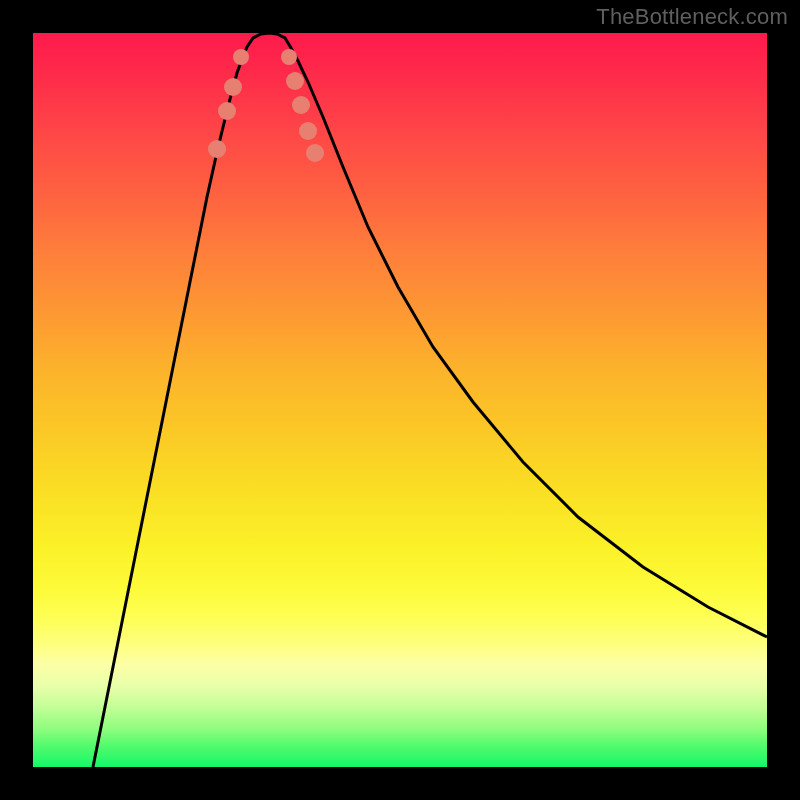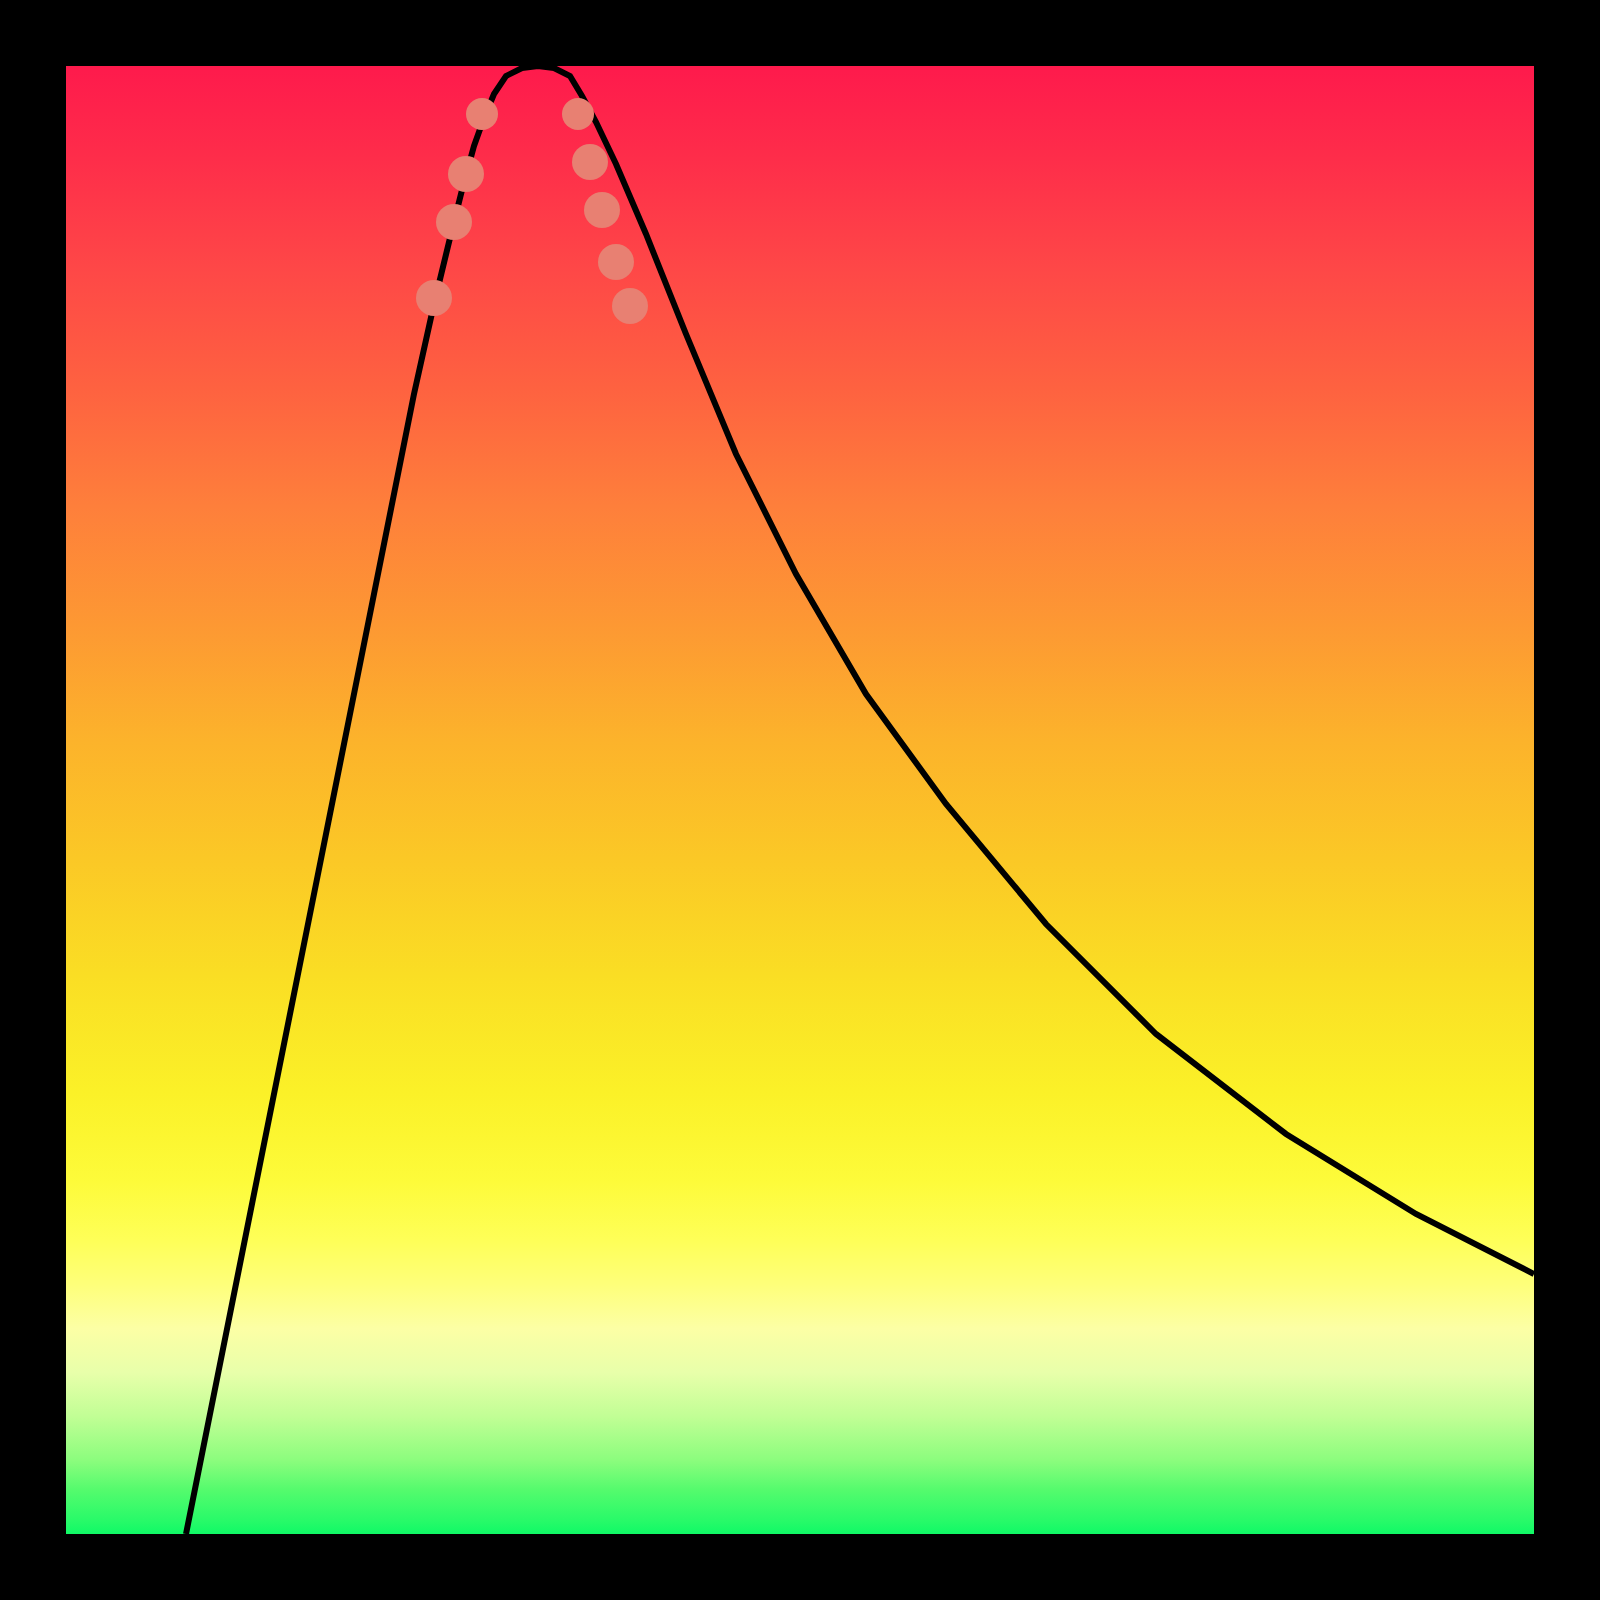--- a/index.html
+++ b/index.html
@@ -81,14 +81,15 @@
           <circle cx="208" cy="24" r="8" fill="#e88072"></circle>
           <circle cx="256" cy="24" r="8" fill="#e88072"></circle>
           <circle cx="262" cy="48" r="9" fill="#e88072"></circle>
           <circle cx="268" cy="72" r="9" fill="#e88072"></circle>
           <circle cx="275" cy="98" r="9" fill="#e88072"></circle>
           <circle cx="282" cy="120" r="9" fill="#e88072"></circle>
         </g>
     </svg>
   </div>
 
+  <div class="watermark">TheBottleneck.com</div>
 
 </div>
 
 </body></html>

